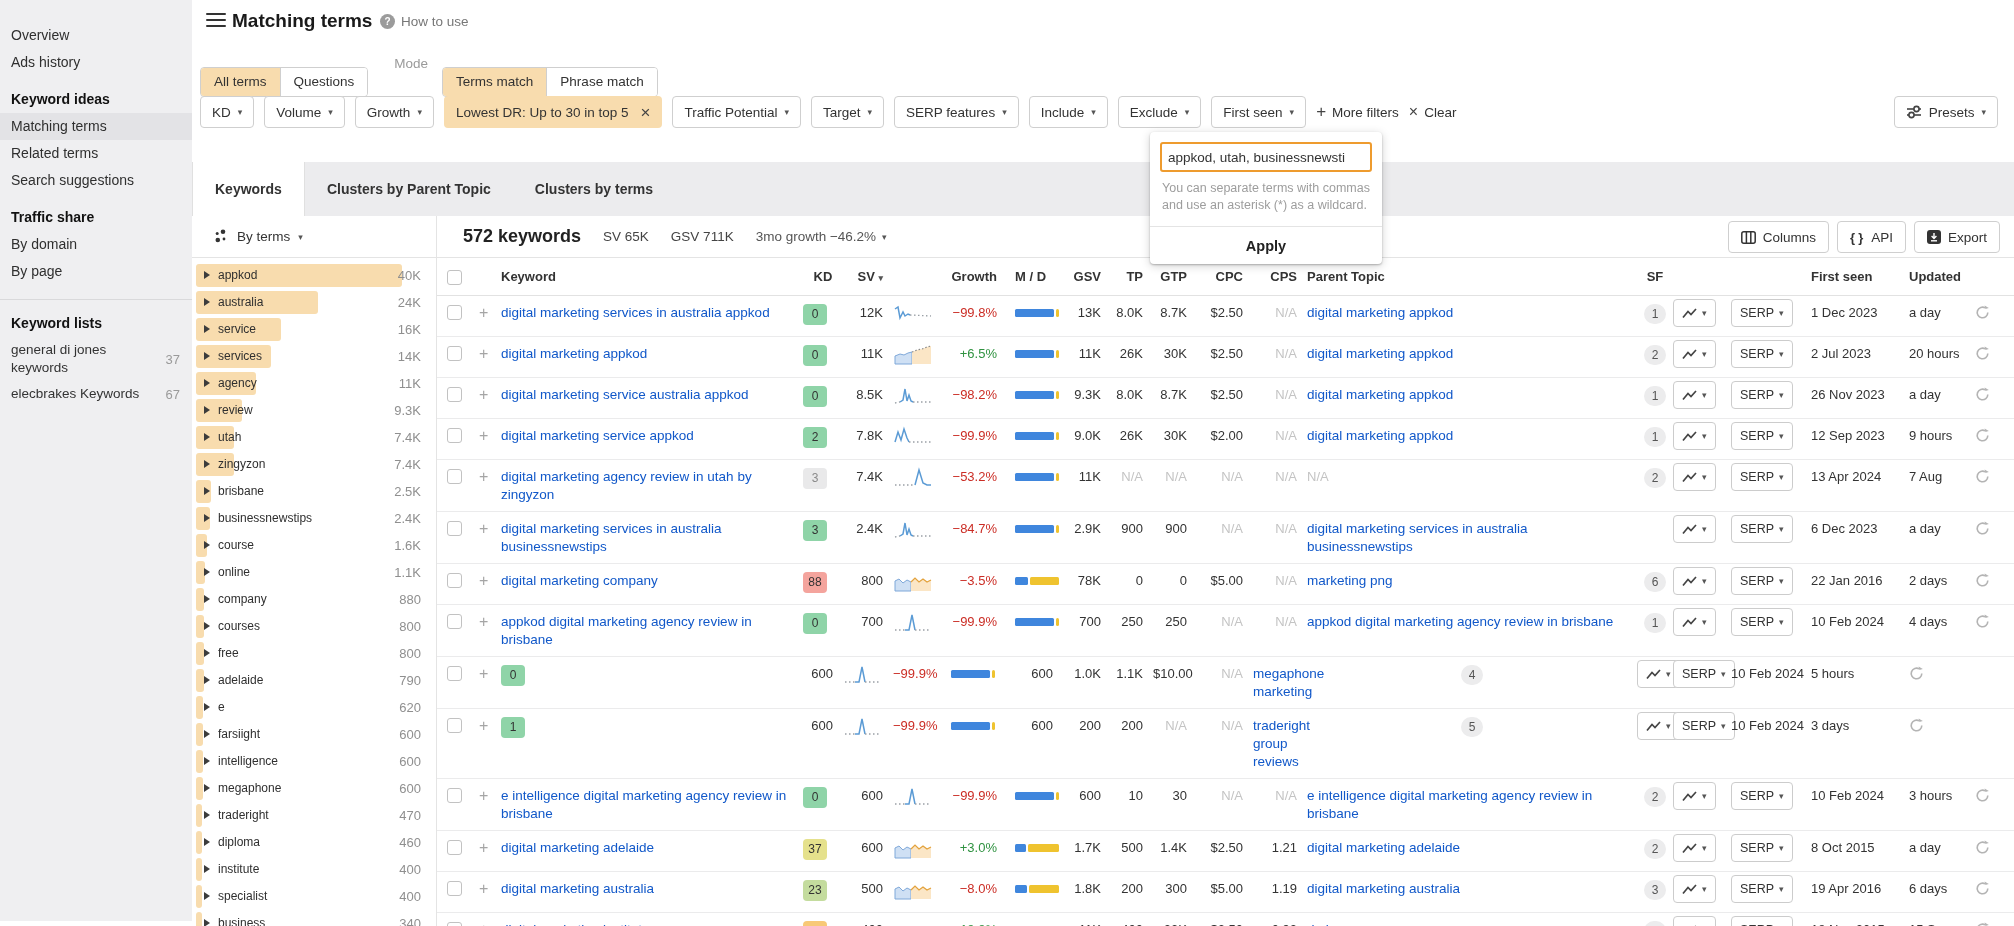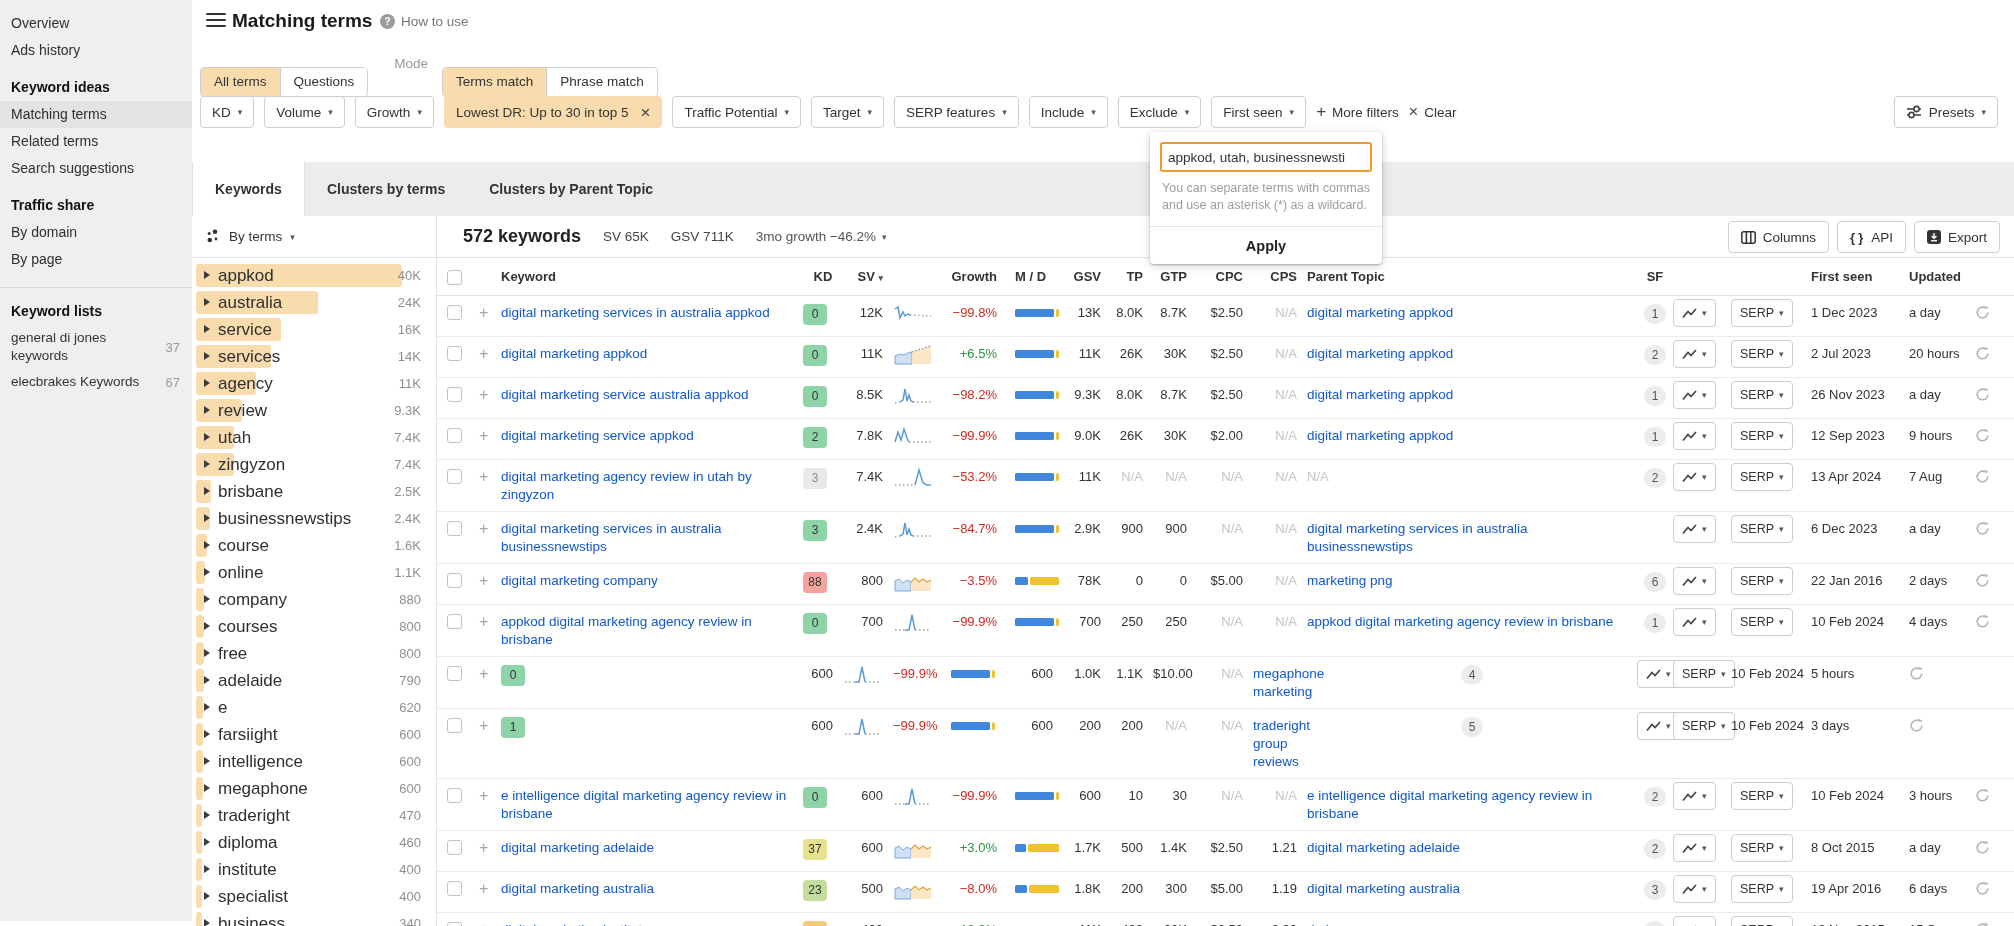--- a/index.html
+++ b/index.html
@@ -1,21 +1,21 @@
 <!DOCTYPE html>
 <html><head>
 <meta charset="utf-8">
 <style>
   * { margin:0; padding:0; box-sizing:border-box; }
   html,body { width:2014px; height:926px; }
   body { position:relative; overflow:hidden; background:#fff;
          font-family:"Liberation Sans", sans-serif; color:#333; font-size:13.5px; }
 
   
-  .sidebar { position:absolute; left:0; top:0; bottom:5px; width:192px; background:#efeff1; padding-top:10px; }
+  .sidebar { position:absolute; left:0; top:0; bottom:5px; width:192px; background:#efeff1; padding-top:22px; }
   .side-item { height:27px; line-height:27px; padding-left:11px; font-size:14px; color:#2f2f2f; cursor:pointer; white-space:nowrap; }
   .side-item.active { background:#e3e3e6; }
   .side-header { height:27px; line-height:27px; padding-left:11px; font-size:14px; font-weight:bold; color:#111; margin-top:10px; }
   .side-divider { border-top:1px solid #d9d9db; margin:14px 0 8px 0; }
   .side-list-item { position:relative; padding:4px 36px 4px 11px; font-size:13.5px; line-height:18px; color:#333; cursor:pointer; }
   .side-list-item .cnt { position:absolute; right:12px; top:50%; margin-top:-8px; color:#9a9a9a; font-size:13px; }
 
   
   .app-header { position:absolute; left:192px; top:0; right:0; height:46px; background:#fff; }
   .hamburger { position:absolute; left:14px; top:13px; width:20px; height:16px; cursor:pointer; }
@@ -52,26 +52,26 @@
   .pop-apply { border-top:1px solid #e4e4e4; margin-top:8px; height:38px; line-height:38px; text-align:center; font-weight:bold; font-size:14.5px; color:#222; cursor:pointer; }
 
   
   .content { position:absolute; left:192px; top:162px; right:0; bottom:0; }
   .ctabs { height:54px; background:#ececee; display:flex; }
   .ctab { padding:0 22px; line-height:54px; font-size:14px; font-weight:bold; color:#333; cursor:pointer; }
   .ctab.active { background:#fff; border-left:1px solid #e0e0e0; border-right:1px solid #e0e0e0; }
   .content-body { position:absolute; left:0; top:54px; right:0; bottom:0; }
 
   .facet-col { position:absolute; left:0; top:0; bottom:0; width:245px; border-right:1px solid #e4e4e4; }
-  .facet-head { height:42px; border-bottom:1px solid #e4e4e4; display:flex; align-items:center; gap:8px; padding-left:14px; font-size:13.5px; color:#333; cursor:pointer; }
+  .facet-head { height:42px; border-bottom:1px solid #e4e4e4; display:flex; align-items:center; gap:8px; padding-left:22px; font-size:13.5px; color:#333; cursor:pointer; }
   .facet-list { position:absolute; top:42px; left:0; right:1px; bottom:0; overflow:hidden; padding-top:4px; }
   .facet-item { position:relative; height:27px; cursor:pointer; }
   .facet-bar { position:absolute; left:4px; top:2px; height:23px; background:#f8dcae; border-radius:3px; }
   .facet-item .tri { position:absolute; left:12px; top:9px; width:0; height:0; border-left:6px solid #3c3c3c; border-top:4.5px solid transparent; border-bottom:4.5px solid transparent; }
-  .facet-item .term { position:absolute; left:26px; top:0; line-height:27px; font-size:17px; color:#2f2f2f; }
+  .facet-item .term { position:absolute; left:26px; top:0; line-height:27px; font-size:12px; color:#2f2f2f; }
   .facet-item .fcnt { position:absolute; right:14px; top:0; line-height:27px; font-size:13px; color:#8f8f8f; }
 
   .table-col { position:absolute; left:245px; top:0; right:0; bottom:0; }
   .stats-row { height:42px; border-bottom:1px solid #e4e4e4; display:flex; align-items:center; padding-left:26px; gap:22px; }
   .stat-strong { font-weight:bold; color:#222; font-size:18px; }
   .stat { color:#444; font-size:13.5px; }
   .stat-growth { color:#555; font-size:13.5px; display:flex; gap:6px; align-items:center; cursor:pointer; }
   .toolbar { position:absolute; right:14px; top:5px; display:flex; gap:8px; }
   .tbtn { height:32px; border:1px solid #cfcfcf; border-radius:4px; background:#fff; display:inline-flex; align-items:center; gap:7px; padding:0 12px; font-size:13.5px; color:#333; cursor:pointer; }
   .braces { font-weight:bold; font-size:13px; letter-spacing:1px; }
@@ -210,22 +210,22 @@
 
 <div class="popover">
   <input type="text" autofocus="" value="appkod, utah, businessnewsti" style="">
   <div class="pop-hint">You can separate terms with commas and use an asterisk (*) as a wildcard.</div>
   <div class="pop-apply">Apply</div>
 </div>
 
 <div class="content">
   <div class="ctabs" id="ctabs">
       <div class="ctab active">Keywords</div>
+      <div class="ctab">Clusters by Parent Topic</div>
       <div class="ctab">Clusters by terms</div>
-      <div class="ctab">Clusters by Parent Topic</div>
     </div>
   <div class="content-body">
 
     <div class="facet-col">
       <div class="facet-head">
         <svg width="15" height="15" viewBox="0 0 15 15">
           <circle cx="3.2" cy="4.6" r="1.5" fill="#333"></circle>
           <circle cx="9" cy="2.8" r="2.3" fill="#333"></circle>
           <circle cx="3.8" cy="11" r="2.3" fill="#333"></circle>
           <circle cx="10" cy="10" r="1.4" fill="#333"></circle>

